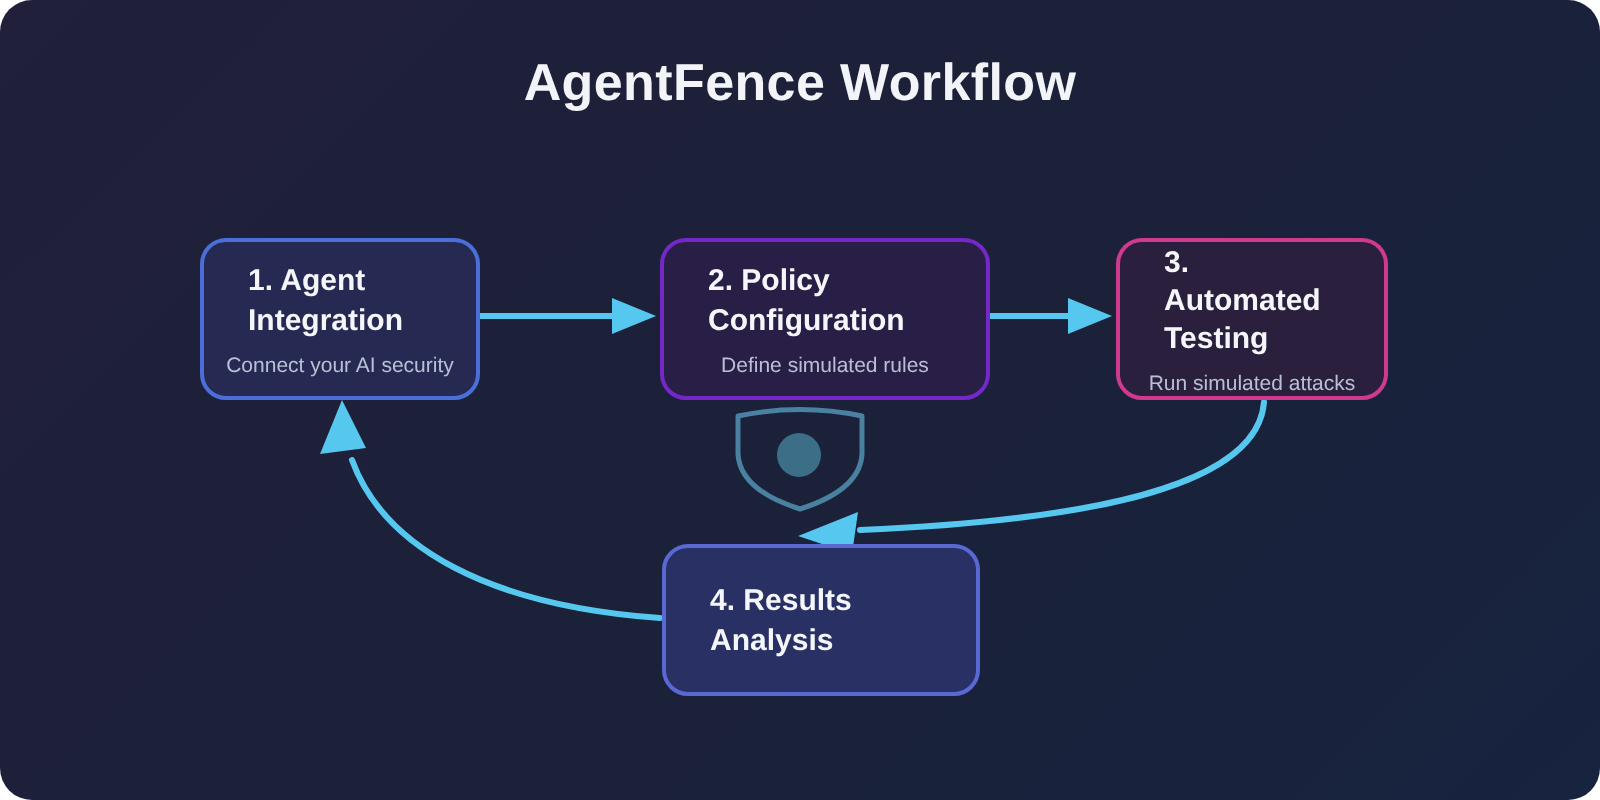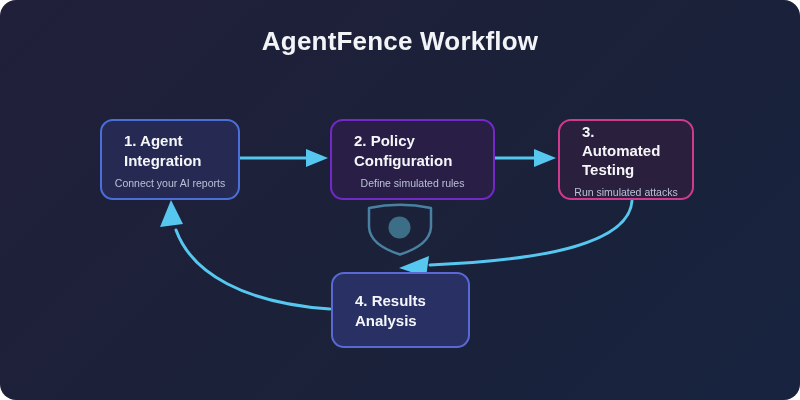--- a/index.html
+++ b/index.html
@@ -49,21 +49,21 @@
     padding: 0 18px;
   }
   .node-subtitle {
     font-size: 10.5px;
     color: var(--subtitle-color, #b9c0d6);
     white-space: nowrap;
   }
   #node-agent-integration   { left: 100px; top: 119px; width: 140px; height: 81px; }
   #node-policy-configuration{ left: 330px; top: 119px; width: 165px; height: 81px; }
   #node-automated-testing   { left: 558px; top: 119px; width: 136px; height: 81px; }
-  #node-results-analysis    { left: 331px; top: 272px; width: 139px; height: 76px; }
+  #node-results-analysis    { left: 331px; top: 272px; width: 159px; height: 76px; }
   svg.overlay {
     position: absolute;
     left: 0; top: 0;
     width: 800px; height: 400px;
     pointer-events: none;
   }
   .arrow-line {
     stroke: var(--arrow-color, #56c8f0);
     stroke-width: 3;
     fill: none;
@@ -108,21 +108,21 @@
     </g>
 
     <g>
       <path class="shield-outline" d="M 369 208 Q 400 201.5 431 208 L 431 227 Q 430 245 400 254.5 Q 370 245 369 227 Z"></path>
       <circle class="shield-dot" cx="399.5" cy="227.5" r="11"></circle>
     </g>
   </svg>
 
   <div class="node" id="node-agent-integration" style="border-color: rgb(74, 111, 216); background: rgb(38, 42, 82);">
     <div class="node-title">1. Agent Integration</div>
-    <div class="node-subtitle">Connect your AI reports</div>
+    <div class="node-subtitle">Connect your AI security</div>
   </div>
 
   <div class="node" id="node-policy-configuration" style="border-color: rgb(116, 40, 200); background: rgb(41, 31, 70);">
     <div class="node-title">2. Policy Configuration</div>
     <div class="node-subtitle">Define simulated rules</div>
   </div>
 
   <div class="node" id="node-automated-testing" style="border-color: rgb(207, 58, 142); background: rgb(42, 31, 60);">
     <div class="node-title">3. Automated Testing</div>
     <div class="node-subtitle">Run simulated attacks</div>

